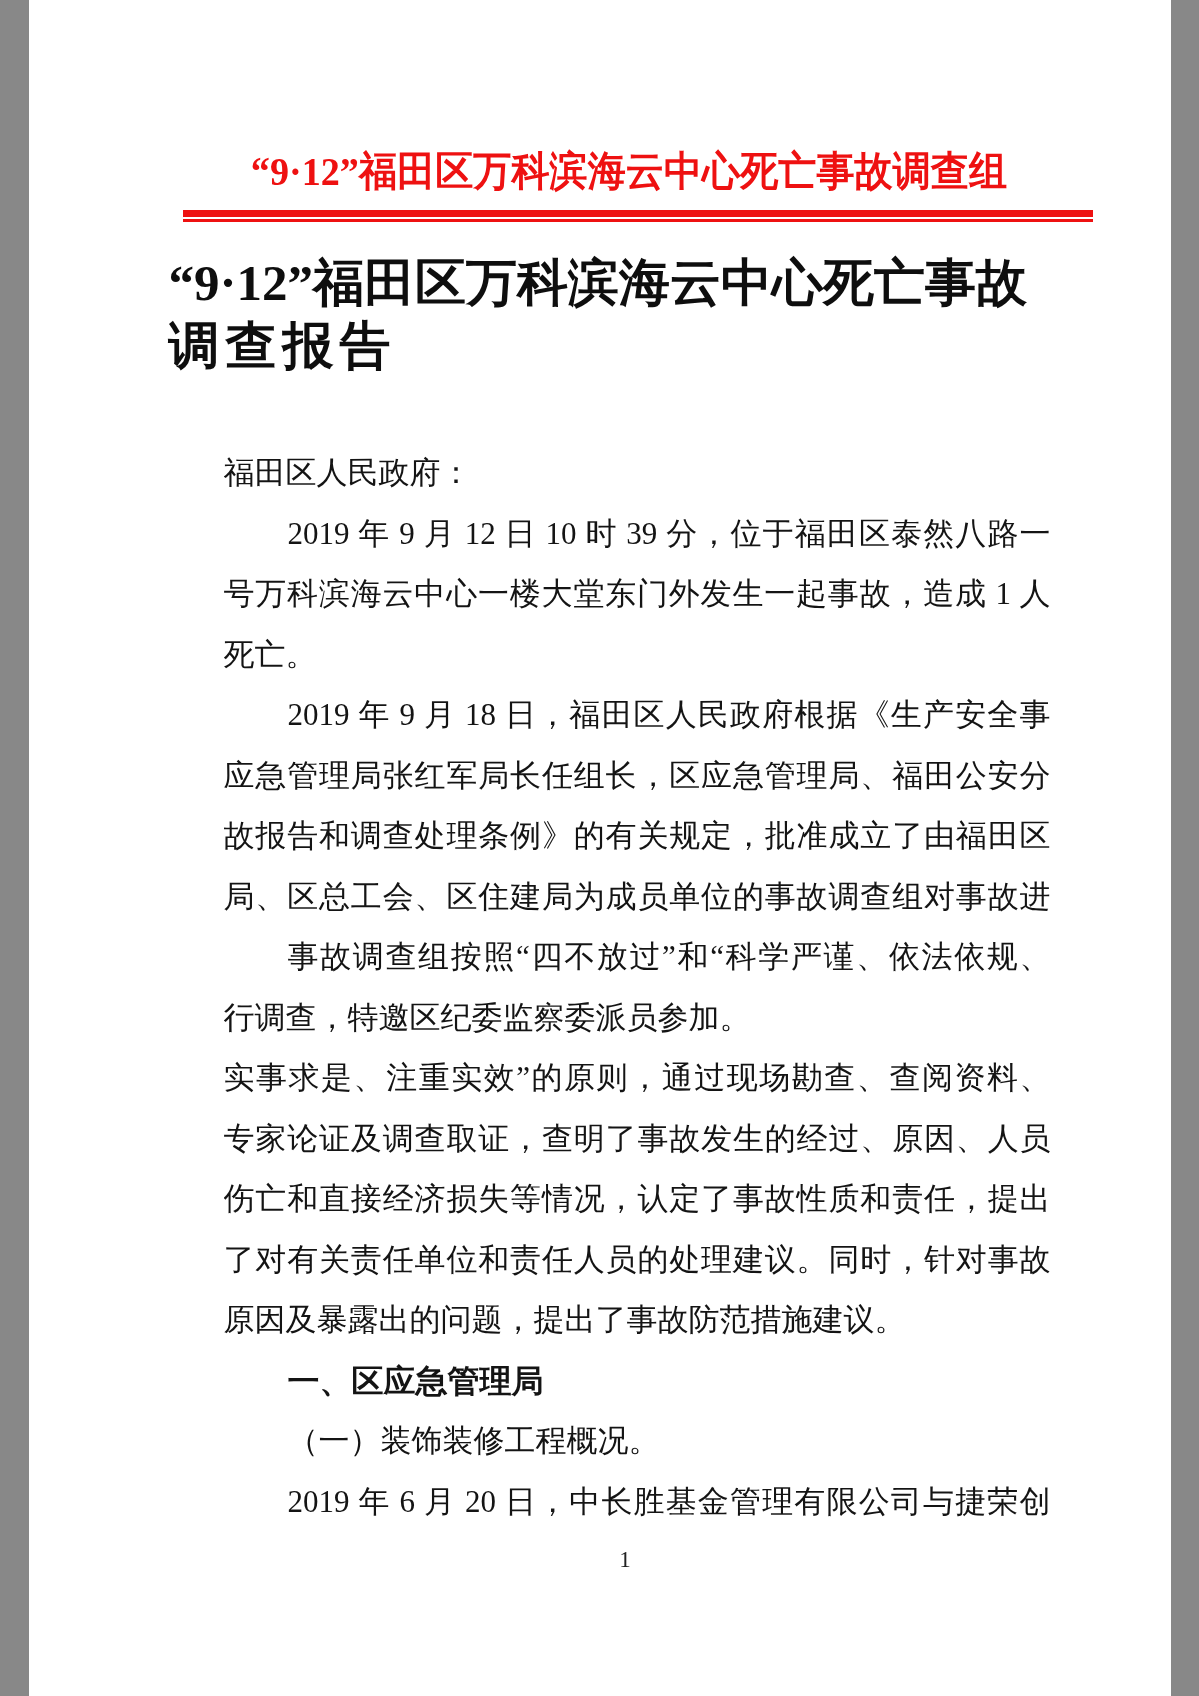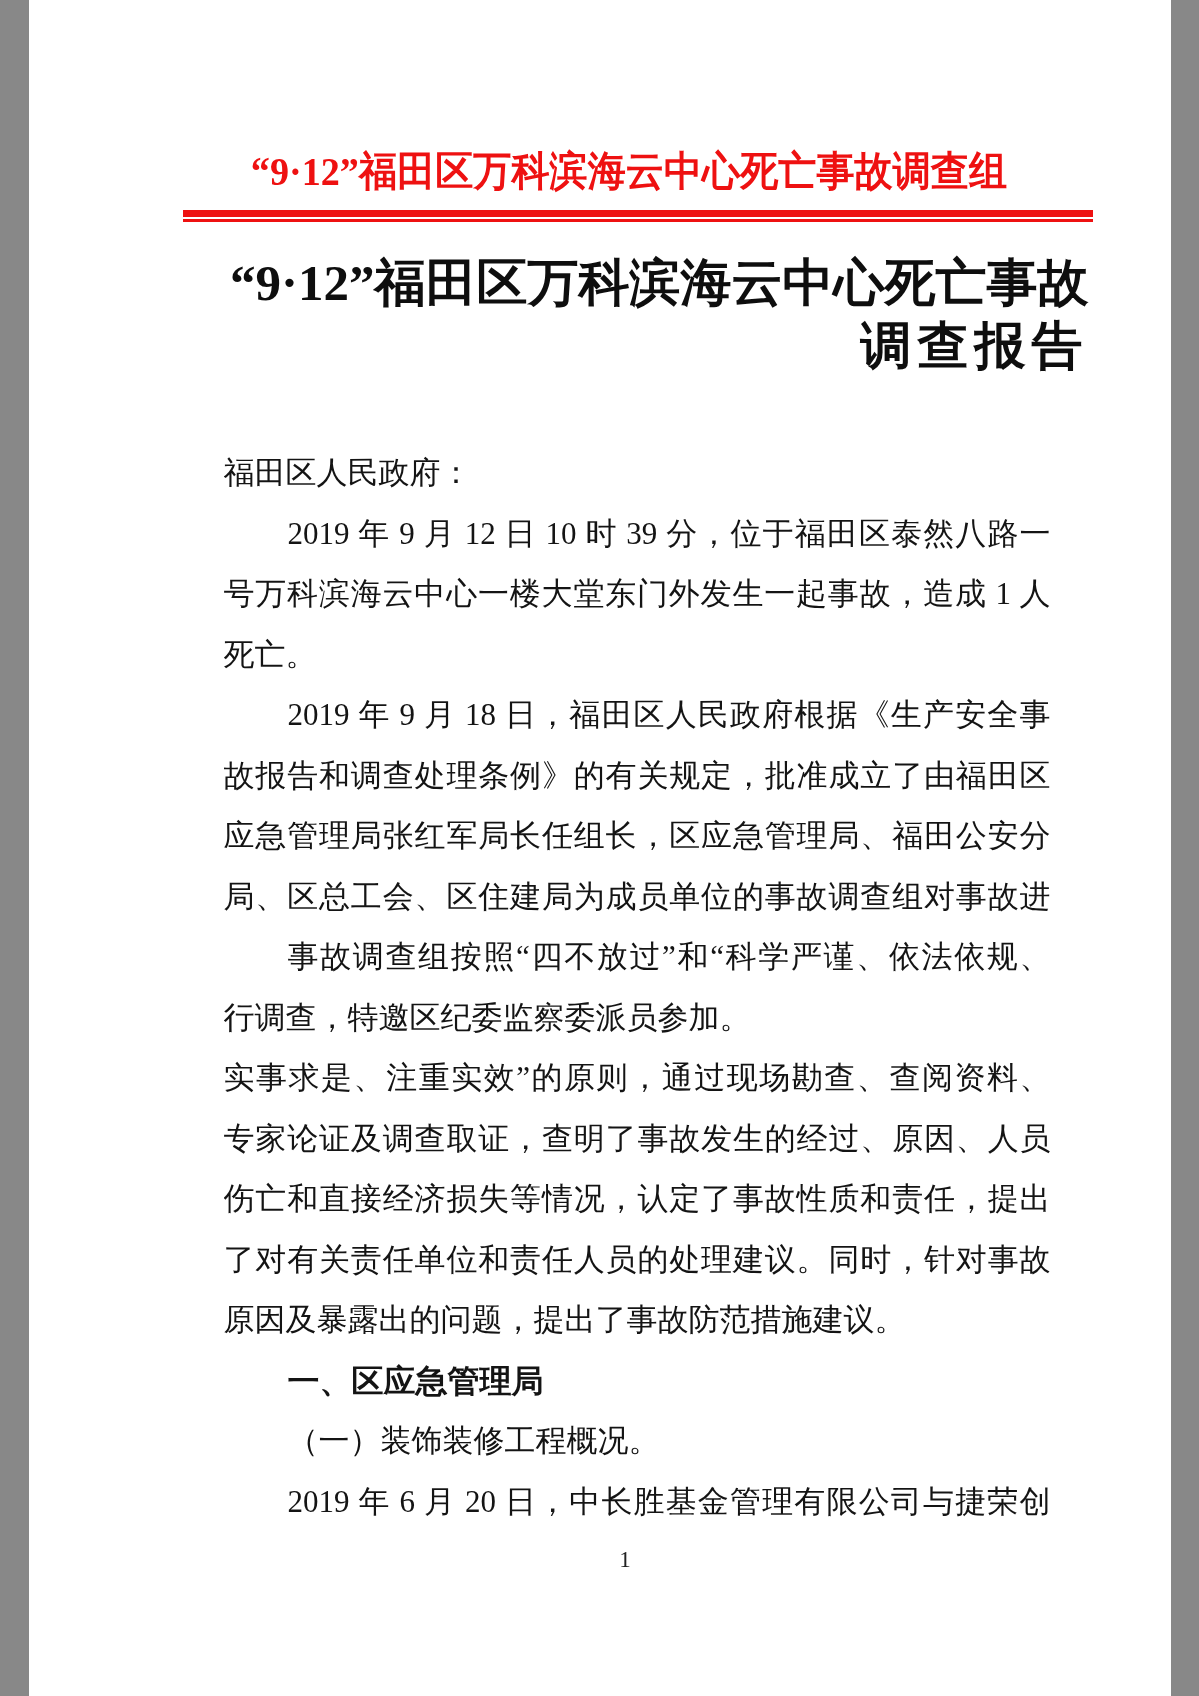--- a/index.html
+++ b/index.html
@@ -51,21 +51,21 @@
   
   .doc-title {
     position: absolute;
     top: 252px;
     left: 140px;
     width: 920px;
     margin: 0;
     font-size: 51px;
     font-weight: 700;
     line-height: 63px;
-    text-align: right;
+    text-align: left;
     color: #0e0e0e;
   }
   .doc-title .t2 {
     letter-spacing: 6px;
   }
   
   .body-text {
     position: absolute;
     top: 443px;
     left: 195px;
@@ -115,22 +115,22 @@
     <span class="t1">“9·12”福田区万科滨海云中心死亡事故</span><br>
     <span class="t2">调查报告</span>
   </h1>
 
   <div class="body-text">
       <div class="line plain">福田区人民政府：</div>
       <div class="line fill indent">2019 年 9 月 12 日 10 时 39 分，位于福田区泰然八路一</div>
       <div class="line fill">号万科滨海云中心一楼大堂东门外发生一起事故，造成 1 人</div>
       <div class="line plain">死亡。</div>
       <div class="line fill indent">2019 年 9 月 18 日，福田区人民政府根据《生产安全事</div>
+      <div class="line fill">应急管理局张红军局长任组长，区应急管理局、福田公安分</div>
       <div class="line fill">故报告和调查处理条例》的有关规定，批准成立了由福田区</div>
-      <div class="line fill">应急管理局张红军局长任组长，区应急管理局、福田公安分</div>
       <div class="line fill">局、区总工会、区住建局为成员单位的事故调查组对事故进</div>
       <div class="line fill indent">事故调查组按照“四不放过”和“科学严谨、依法依规、</div>
       <div class="line plain">行调查，特邀区纪委监察委派员参加。</div>
       <div class="line fill">实事求是、注重实效”的原则，通过现场勘查、查阅资料、</div>
       <div class="line fill">专家论证及调查取证，查明了事故发生的经过、原因、人员</div>
       <div class="line fill">伤亡和直接经济损失等情况，认定了事故性质和责任，提出</div>
       <div class="line fill">了对有关责任单位和责任人员的处理建议。同时，针对事故</div>
       <div class="line plain">原因及暴露出的问题，提出了事故防范措施建议。</div>
       <div class="line heading indent">一、区应急管理局</div>
       <div class="line plain indent">（一）装饰装修工程概况。</div>

